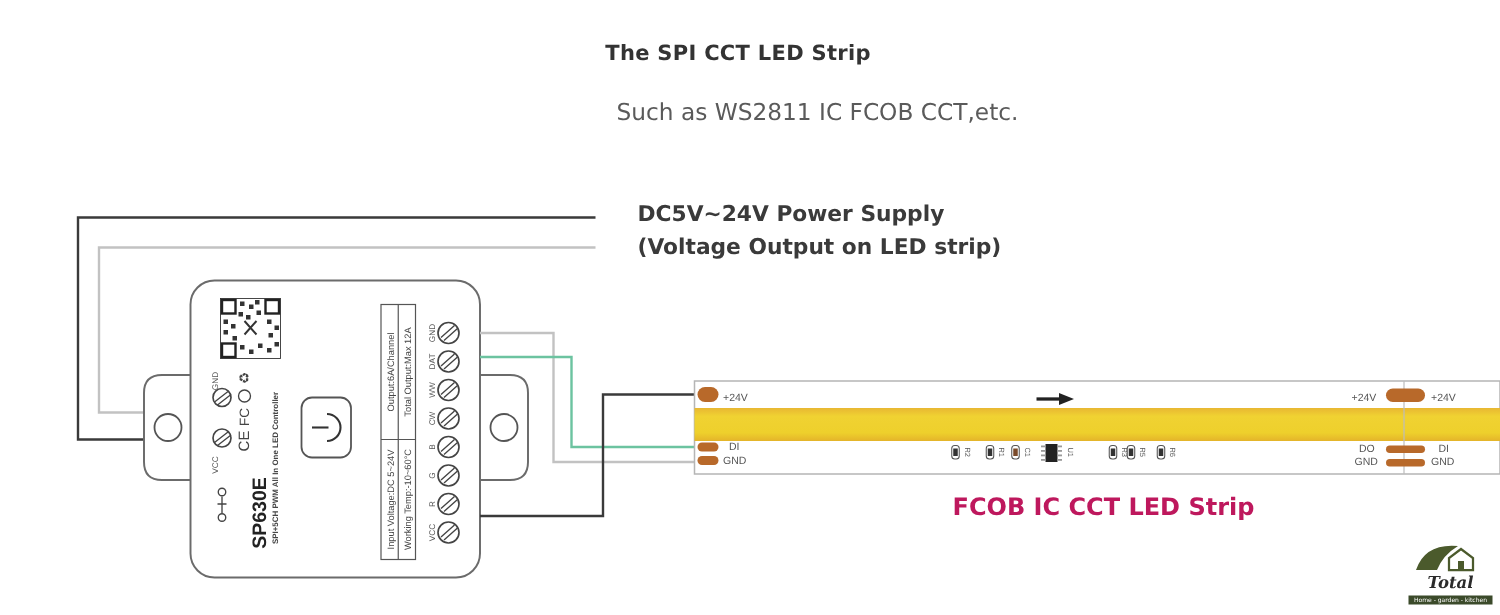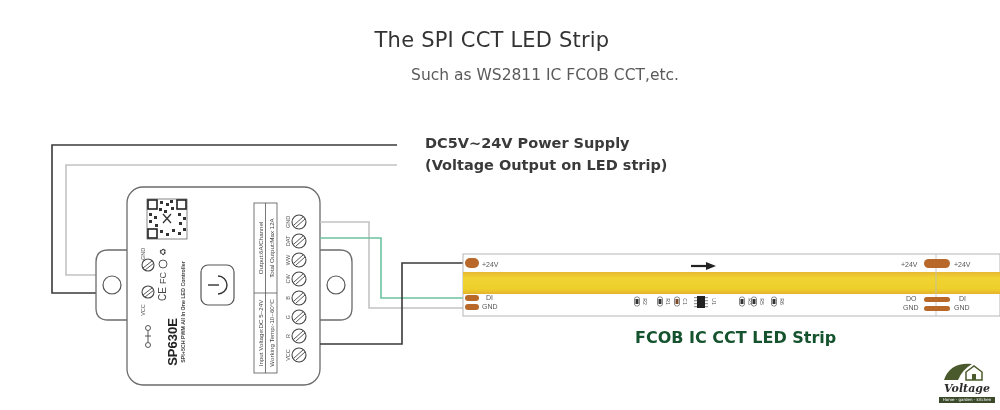--- a/index.html
+++ b/index.html
@@ -1,22 +1,22 @@
 <!DOCTYPE html>
 <html><head>
 <meta charset="utf-8">
 <style>
   html, body { margin: 0; padding: 0; background: #ffffff; }
   body { width: 1000px; height: 410px; position: relative; overflow: hidden; font-family: "DejaVu Sans", sans-serif; }
-  .title { position: absolute; left: 0; width: 984px; top: 28px; text-align: center; font-size: 21px; font-weight: normal; color: #333333; letter-spacing: 0.2px; }
+  .title { position: absolute; left: 0; width: 984px; top: 28px; text-align: center; font-size: 14px; font-weight: bold; color: #333333; letter-spacing: 0.2px; }
   .subtitle { position: absolute; left: 0; width: 1000px; top: 66px; text-align: center; font-size: 15.5px; color: #5a5a5a; padding-left: 45px; }
   .psu-label { position: absolute; left: 425px; font-size: 14.5px; color: #3a3a3a; font-weight: bold; }
   .psu-line1 { top: 135px; }
   .psu-line2 { top: 157px; }
-  .strip-caption { position: absolute; left: 635px; top: 328px; font-size: 16px; font-weight: bold; color: #14532d; }
+  .strip-caption { position: absolute; left: 635px; top: 328px; font-size: 16px; font-weight: bold; color: #be185d; }
   svg.diagram { position: absolute; left: 0; top: 0; }
   .logo { position: absolute; left: 936px; top: 360px; width: 62px; height: 46px; }
   .logo-text { position: absolute; left: 0; top: 22px; width: 62px; text-align: center; font-family: "DejaVu Serif", serif; font-style: italic; font-weight: bold; font-size: 11px; color: #2b2b2b; }
   .logo-tag { position: absolute; left: 3px; top: 37px; width: 56px; height: 6px; background: #3b4a2a; color: #fff; font-size: 4px; line-height: 6px; text-align: center; overflow: hidden; }
 </style>
 </head>
 <body>
 
 <div class="title">The SPI CCT LED Strip</div>
 <div class="subtitle">Such as WS2811 IC FCOB CCT,etc.</div>
@@ -235,15 +235,15 @@
 </svg>
 
 <div class="strip-caption">FCOB IC CCT LED Strip</div>
 
 <div class="logo">
   <svg width="62" height="24" viewBox="0 0 62 24" style="position:absolute;left:0;top:0;">
     <path d="M8,20 Q14,2 36,4 Q26,10 22,20 Z" fill="#4b5a2c"></path>
     <path d="M30,20 L30,12 L38,6 L46,12 L46,20 Z" fill="#ffffff" stroke="#4b5a2c" stroke-width="1.5"></path>
     <rect x="36" y="14" width="4" height="6" fill="#4b5a2c"></rect>
   </svg>
-  <div class="logo-text">Voltage</div>
+  <div class="logo-text">Total</div>
   <div class="logo-tag">Home - garden - kitchen</div>
 </div>
 
 </body></html>

